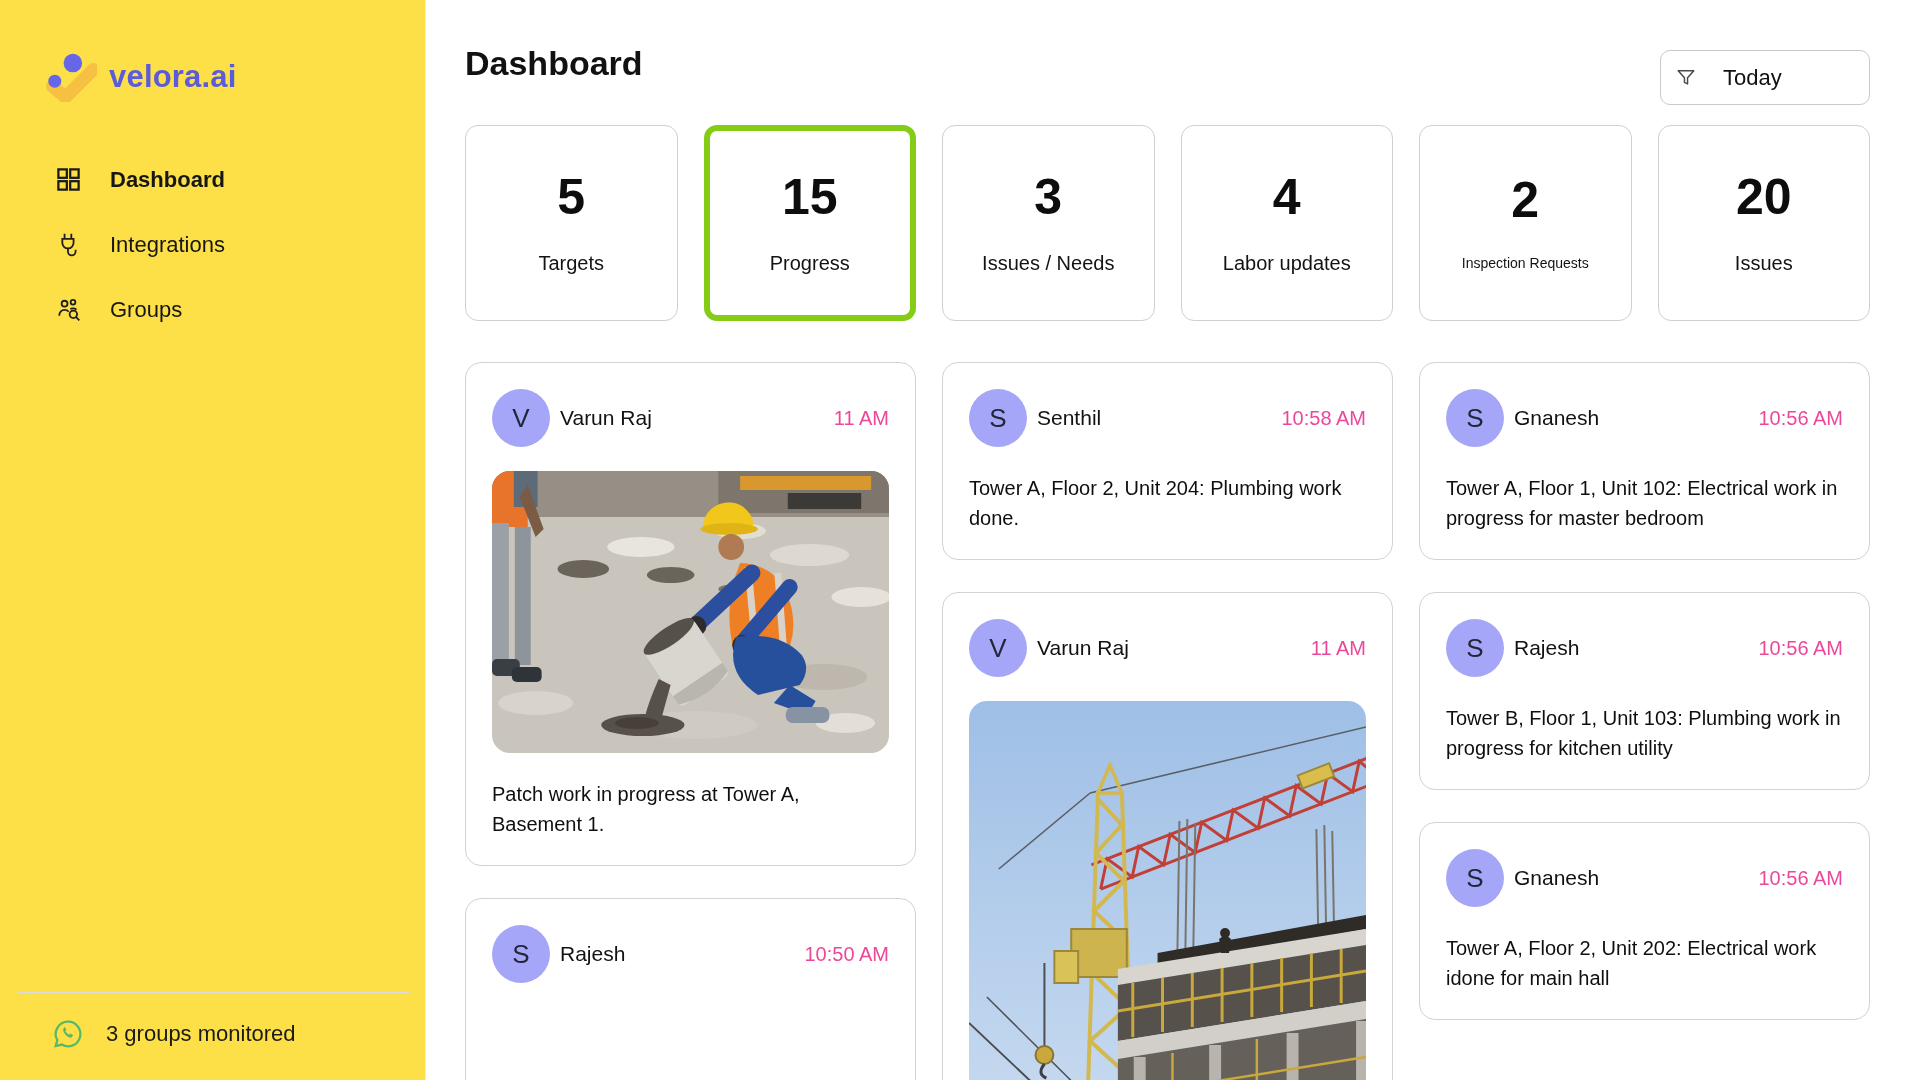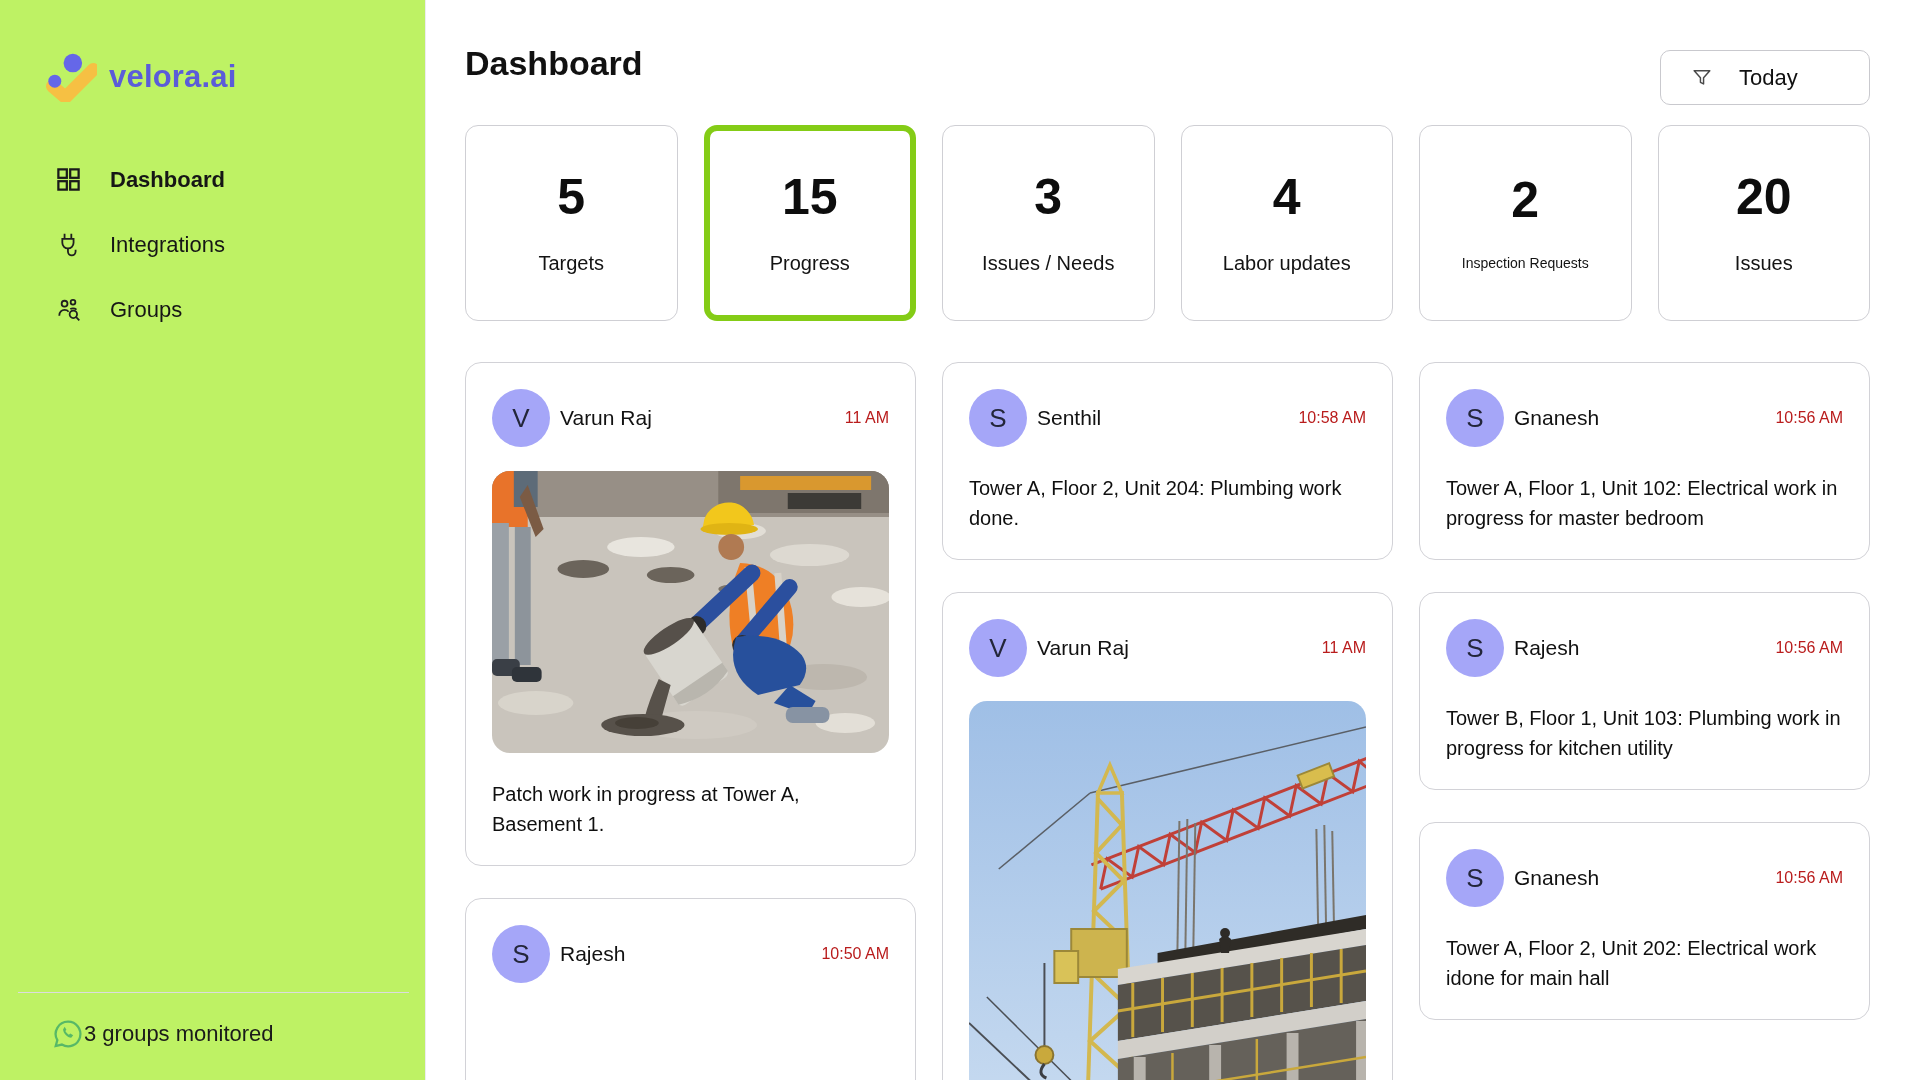--- a/index.html
+++ b/index.html
@@ -1,43 +1,43 @@
 <!DOCTYPE html>
 <html><head>
 <meta charset="utf-8">
 <style>
   * { margin:0; padding:0; box-sizing:border-box; }
   html,body { width:1920px; height:1080px; overflow:hidden; background:#fff;
               font-family:"Liberation Sans", sans-serif; color:#141414; }
   .app { position:relative; width:1920px; height:1080px; display:flex; }
 
   
-  .sidebar { width:426px; height:1080px; background:#bef264; border-right:1px solid #ececef;
+  .sidebar { width:426px; height:1080px; background:#fde047; border-right:1px solid #ececef;
              position:relative; flex:0 0 426px; }
   .brand { display:flex; align-items:center; gap:12px; padding:52px 0 0 45px; }
   .brand svg { width:52px; height:50px; }
   .brand-name { font-size:31px; font-weight:800; color:#5b5cd9; letter-spacing:.2px; }
   .nav { margin-top:56px; display:flex; flex-direction:column; gap:22px; }
   .nav-item { display:flex; align-items:center; gap:28px; padding:8px 20px 8px 55px; cursor:pointer; }
   .nav-item svg { width:27px; height:27px; flex:0 0 27px; }
   .nav-label { font-size:22px; color:#161616; }
   .nav-item.active .nav-label { font-weight:700; }
   .sidebar-footer { position:absolute; left:0; right:0; bottom:0; height:88px; }
   .sidebar-divider { position:absolute; top:0; left:18px; right:16px; height:1px; background:#dcdcdf; }
-  .monitored { display:flex; align-items:center; padding:26px 0 0 52px; }
+  .monitored { display:flex; align-items:center; gap:22px; padding:26px 0 0 52px; }
   .monitored svg { width:32px; height:32px; }
   .monitored-label { font-size:22px; color:#1a1a1a; }
 
   
   .main { position:relative; flex:1; height:1080px; padding:44px 50px 0 39px; overflow:hidden; }
   .main-header { position:relative; }
   .page-title { font-size:34px; font-weight:700; color:#111; }
   .page-subtitle { margin-top:20px; font-size:22px; color:#1c1c1c; }
   .filter-btn { position:absolute; top:6px; right:0; width:210px; height:55px;
-                display:flex; align-items:center; gap:26px; padding-left:30px;
+                display:flex; align-items:center; gap:26px; padding-left:14px;
                 background:#fff; border:1.5px solid #c9c9ce; border-radius:10px; cursor:pointer; }
   .filter-btn svg { width:22px; height:22px; }
   .filter-label { font-size:22px; color:#111; }
 
   
   .stats-row { margin-top:42px; display:grid; grid-template-columns:repeat(6,1fr); gap:26px; height:196px; }
   .stat-card { background:#fff; border:1px solid #cfcfd4; border-radius:13px;
                display:flex; flex-direction:column; align-items:center; justify-content:center;
                gap:30px; cursor:pointer; }
   .stat-card.selected { border:6px solid #84cc16; }
@@ -48,21 +48,21 @@
   
   .msg-grid { margin-top:41px; display:grid; grid-template-columns:repeat(3,1fr); gap:26px; align-items:start; }
   .msg-col { display:flex; flex-direction:column; gap:32px; }
   .msg-card { background:#fff; border:1px solid #d2d2d7; border-radius:16px; padding:26px; }
   .msg-card.stub { min-height:300px; }
   .msg-head { display:flex; align-items:center; }
   .avatar { width:58px; height:58px; border-radius:50%; background:#a5a6f8;
             display:flex; align-items:center; justify-content:center; flex:0 0 58px; }
   .avatar span { font-size:26px; color:#23263a; }
   .author { margin-left:10px; font-size:21px; color:#121212; }
-  .time { margin-left:auto; font-size:16px; color:#b91c1c; }
+  .time { margin-left:auto; font-size:20px; color:#ec4899; }
   .attachment { margin-top:24px; border-radius:18px; overflow:hidden; }
   .attachment svg { display:block; width:100%; }
   .attachment.concrete-pour svg { height:282px; }
   .attachment.construction-crane svg { height:500px; }
   .msg-text { margin-top:26px; font-size:20px; line-height:1.5; color:#0f0f0f; }
 </style>
 </head>
 <body>
 
 <div class="app">

